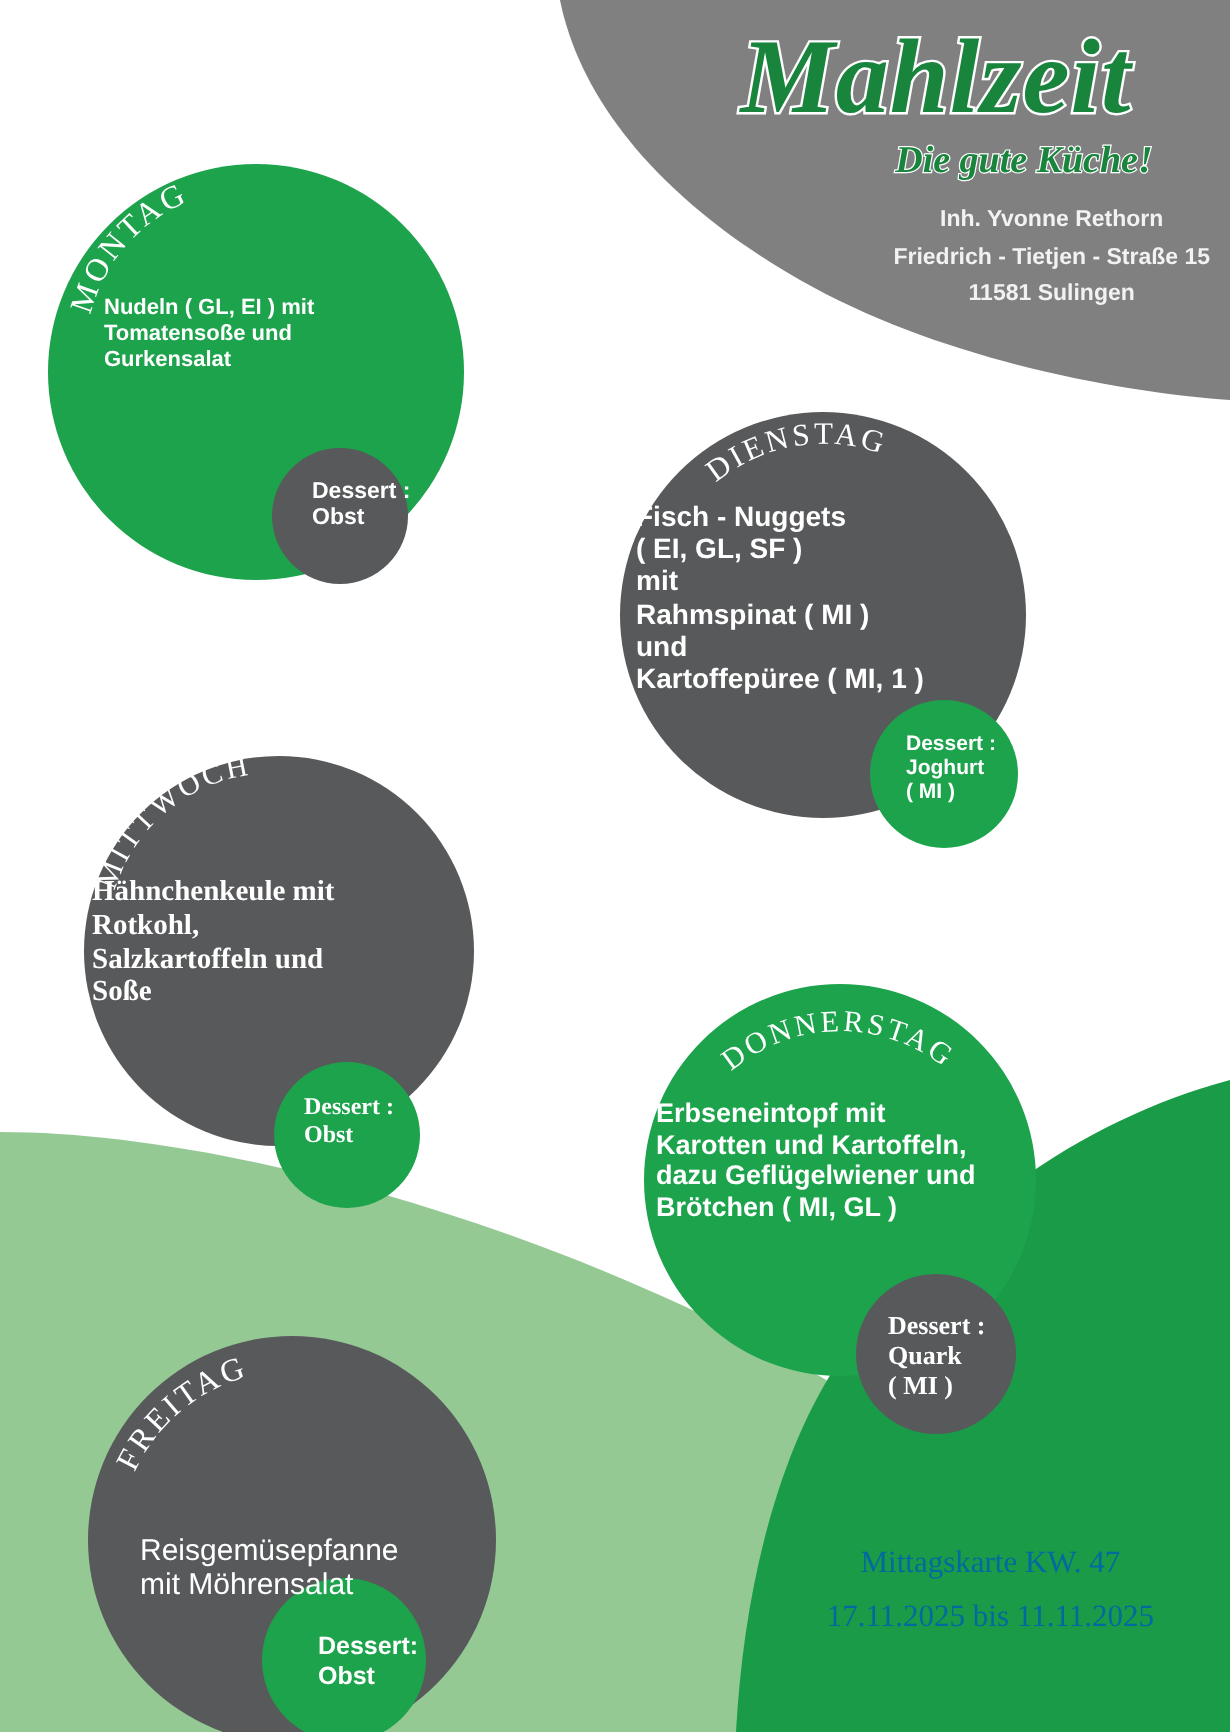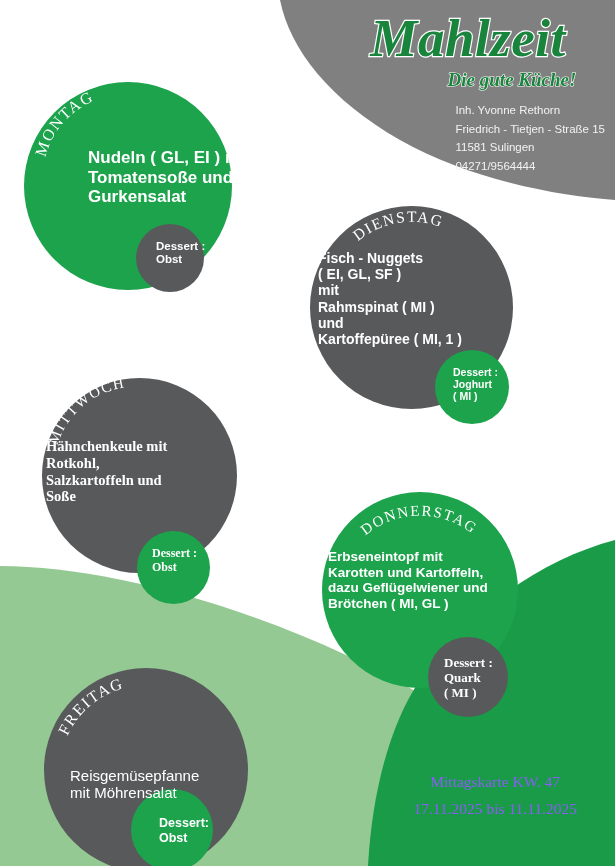--- a/index.html
+++ b/index.html
@@ -63,35 +63,36 @@
   #brand-wrap{
     position:absolute;
     z-index:7;
     left:312px; top:2px;
     width:312px; height:92px;
   }
   #contact-block{
     position:absolute;
     z-index:7;
     right:10px; top:101px;
-    text-align:left;
+    text-align:center;
     color:#f2f2f2;
     font-size:11.5px;
     line-height:1.62;
     font-family:"Liberation Sans", sans-serif;
+    font-weight:bold;
   }
   #contact-block div{ white-space:nowrap; }
 
   
   #footer-block{
     position:absolute;
     z-index:7;
     right:38px; bottom:44px;
     text-align:center;
-    color:#8b5cf6;
+    color:#0369a1;
     font-family:"Liberation Serif", serif;
     font-size:15.5px;
     line-height:1.75;
   }
   #footer-block div{ white-space:nowrap; }
 </style>
 </head>
 <body>
 
 <div id="poster">
@@ -110,30 +111,29 @@
     <svg viewBox="0 0 312 92" width="312" height="92" xmlns="http://www.w3.org/2000/svg">
       <text x="156" y="54" text-anchor="middle" font-family="Liberation Serif, serif" font-size="53" font-weight="bold" font-style="italic" fill="#18843C" stroke="#ffffff" stroke-width="2.4" paint-order="stroke" letter-spacing="0.5">Mahlzeit</text>
       <text x="200" y="84" text-anchor="middle" font-family="Liberation Serif, serif" font-size="19" font-weight="bold" font-style="italic" fill="#18843C" stroke="#ffffff" stroke-width="1.2" paint-order="stroke">Die gute Küche!</text>
     </svg>
   </div>
 
   <div id="contact-block">
     <div>Inh. Yvonne Rethorn</div>
     <div>Friedrich - Tietjen - Straße 15</div>
     <div>11581 Sulingen</div>
-    <div>04271/9564444</div>
   </div>
 
   <div class="circle day-circle" style="left:24px; top:82px; width:208px; height:208px; background:#1CA34C;"></div>
   <div class="circle dessert-circle" style="left:136px; top:224px; width:68px; height:68px; background:#58595B;"></div>
   <svg class="curved-label" style="left:24px; top:82px;" width="208" height="208" viewBox="0 0 208 208">
     <path id="arc-mo" d="M 26,128 A 82,82 0 0 1 156,34" fill="none"></path>
     <text font-size="16"><textPath href="#arc-mo" startOffset="24%">MONTAG</textPath></text>
   </svg>
-  <div class="dish-text sans" style="left:52px; top:148px; width:180px; font-size:17px;margin-left:36px;">Nudeln ( GL, EI ) mit
+  <div class="dish-text sans" style="left:52px; top:148px; width:180px; font-size:11px;">Nudeln ( GL, EI ) mit
 Tomatensoße und
 Gurkensalat</div>
   <div class="dessert-text sans" style="left:156px; top:240px; width:76px; font-size:11.5px;">Dessert :
 Obst</div>
 
   <div class="circle day-circle" style="left:310px; top:206px; width:203px; height:203px; background:#58595B;"></div>
   <div class="circle dessert-circle" style="left:435px; top:350px; width:74px; height:74px; background:#1CA34C;"></div>
   <svg class="curved-label" style="left:310px; top:206px;" width="203" height="203" viewBox="0 0 203 203">
     <path id="arc-di" d="M 18,96 A 84,84 0 0 1 168,48" fill="none"></path>
     <text font-size="15.5"><textPath href="#arc-di" startOffset="34%">DIENSTAG</textPath></text>

